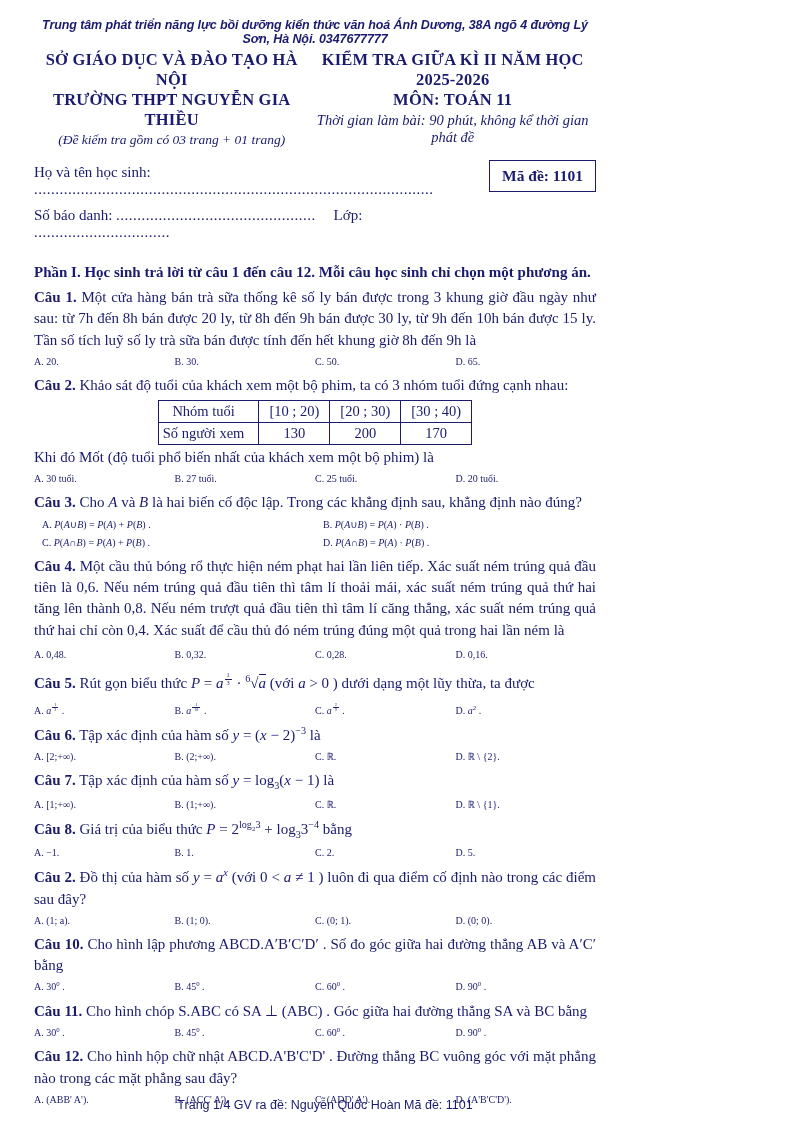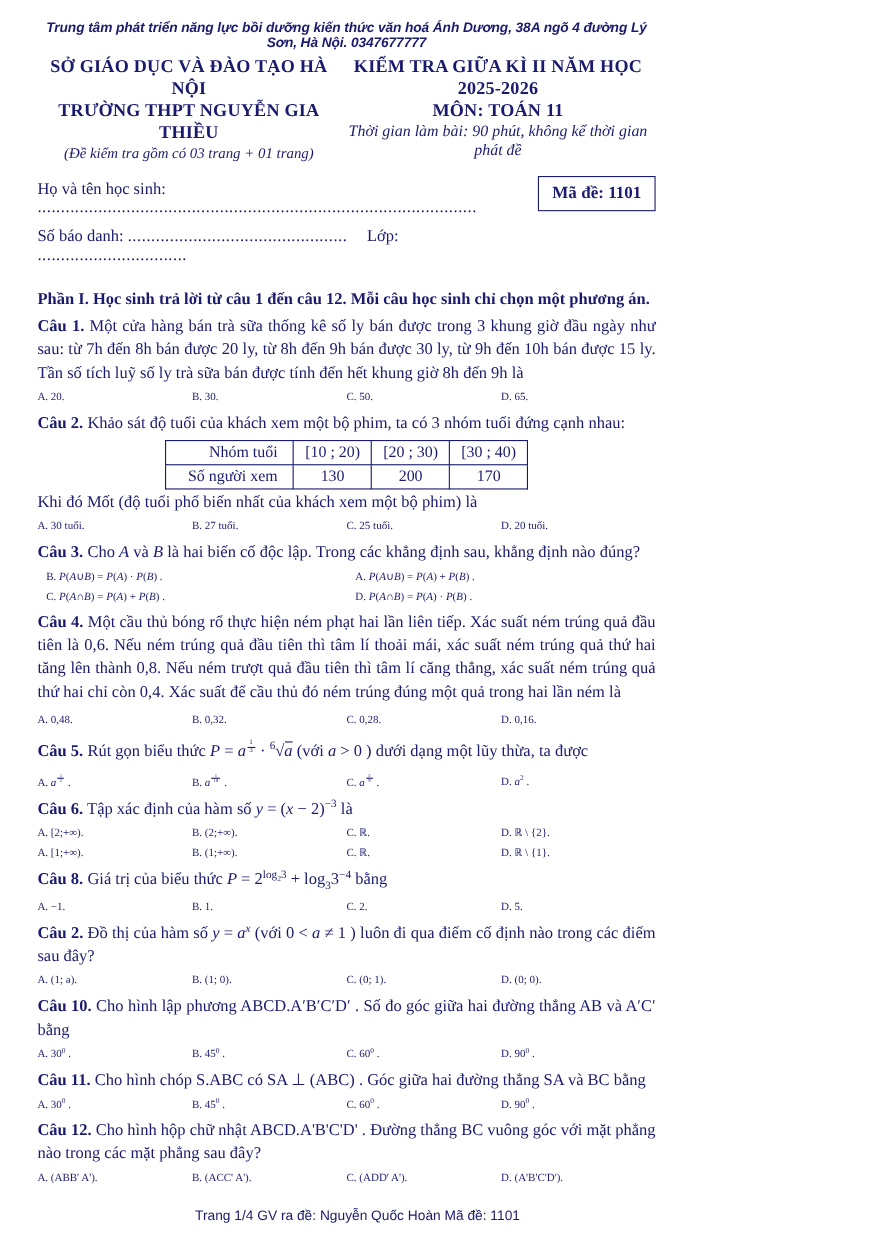--- a/index.html
+++ b/index.html
@@ -78,21 +78,21 @@
   table.data{
     border-collapse:collapse;
     font-size:14.5px;
   }
   table.data td{
     border:1px solid #1a1a6e;
     padding:2px 10px;
     text-align:center;
     white-space:nowrap;
   }
-  table.data td.lbl{text-align:right;padding-left:20px;padding-right:14px;}
+  table.data td.lbl{text-align:center;padding-left:4px;padding-right:14px;}
   .footer{
     position:absolute;
     left:0;right:0;
     bottom:10px;
     text-align:center;
     font-family:"Liberation Sans", sans-serif;
     font-size:12.5px;
     padding-left:20px;
   }
   
@@ -187,22 +187,22 @@
     <div>B. 27 tuổi.</div>
     <div>C. 25 tuổi.</div>
     <div>D. 20 tuổi.</div>
   </div>
 
   <div class="q">
     <b>Câu 3.</b>
     <span>Cho <span class="mi">A</span> và <span class="mi">B</span> là hai biến cố độc lập. Trong các khẳng định sau, khẳng định nào đúng?</span>
   </div>
   <div class="opts two indentA">
+    <div>A. <span class="mi">P</span>(<span class="mi">A</span>∪<span class="mi">B</span>) = <span class="mi">P</span>(<span class="mi">A</span>) + <span class="mi">P</span>(<span class="mi">B</span>) .</div>
     <div>B. <span class="mi">P</span>(<span class="mi">A</span>∪<span class="mi">B</span>) = <span class="mi">P</span>(<span class="mi">A</span>) · <span class="mi">P</span>(<span class="mi">B</span>) .</div>
-    <div>A. <span class="mi">P</span>(<span class="mi">A</span>∪<span class="mi">B</span>) = <span class="mi">P</span>(<span class="mi">A</span>) + <span class="mi">P</span>(<span class="mi">B</span>) .</div>
   </div>
   <div class="opts two indentA">
     <div>C. <span class="mi">P</span>(<span class="mi">A</span>∩<span class="mi">B</span>) = <span class="mi">P</span>(<span class="mi">A</span>) + <span class="mi">P</span>(<span class="mi">B</span>) .</div>
     <div>D. <span class="mi">P</span>(<span class="mi">A</span>∩<span class="mi">B</span>) = <span class="mi">P</span>(<span class="mi">A</span>) · <span class="mi">P</span>(<span class="mi">B</span>) .</div>
   </div>
 
   <div class="q">
     <b>Câu 4.</b>
     <span>Một cầu thủ bóng rổ thực hiện ném phạt hai lần liên tiếp. Xác suất ném trúng quả đầu tiên là 0,6. Nếu ném trúng quả đầu tiên thì tâm lí thoải mái, xác suất ném trúng quả thứ hai tăng lên thành 0,8. Nếu ném trượt quả đầu tiên thì tâm lí căng thẳng, xác suất ném trúng quả thứ hai chỉ còn 0,4. Xác suất để cầu thủ đó ném trúng đúng một quả trong hai lần ném là</span>
   </div>
@@ -228,20 +228,24 @@
     <b>Câu 6.</b>
     <span>Tập xác định của hàm số <span class="mi">y</span> = (<span class="mi">x</span> − 2)<sup class="exp">−3</sup> là</span>
   </div>
   <div class="opts">
     <div>A. [2;+∞).</div>
     <div>B. (2;+∞).</div>
     <div>C. ℝ.</div>
     <div>D. ℝ \ {2}.</div>
   </div>
 
+  <div class="q">
+    <b>Câu 7.</b>
+    <span>Tập xác định của hàm số <span class="mi">y</span> = log<sub class="sb">3</sub>(<span class="mi">x</span> − 1) là</span>
+  </div>
   <div class="opts">
     <div>A. [1;+∞).</div>
     <div>B. (1;+∞).</div>
     <div>C. ℝ.</div>
     <div>D. ℝ \ {1}.</div>
   </div>
 
   <div class="q">
     <b>Câu 8.</b>
     <span>Giá trị của biểu thức <span class="mi">P</span> = 2<sup class="exp">log<sub class="sb">2</sub>3</sup> + log<sub class="sb">3</sub>3<sup class="exp">−4</sup> bằng</span>

